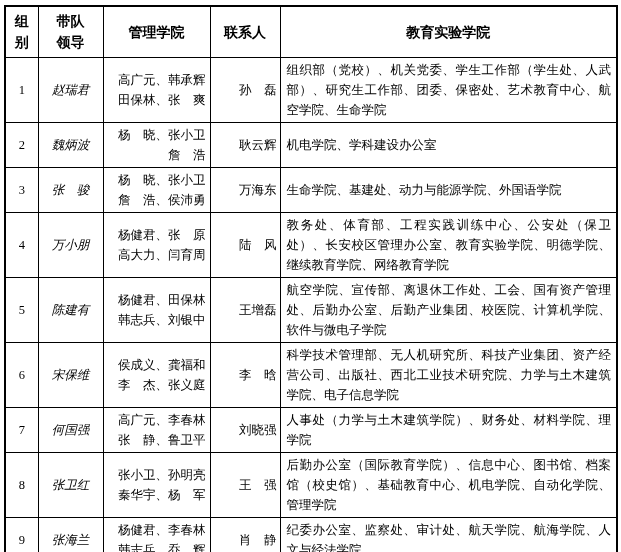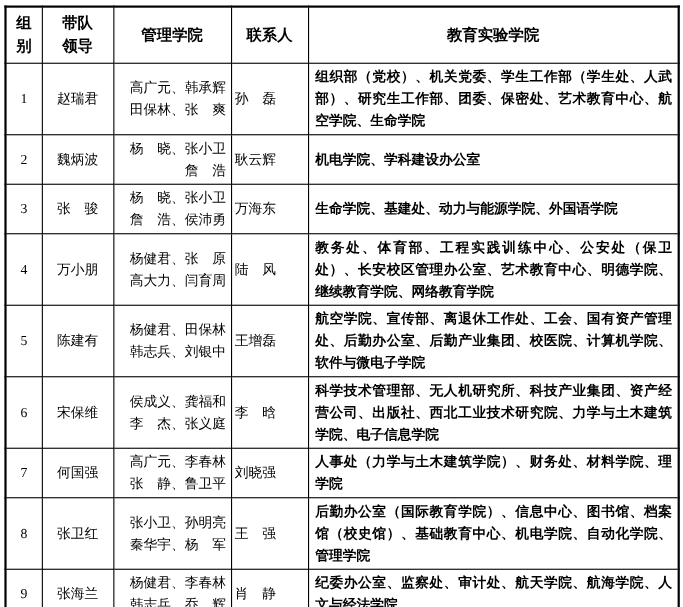--- a/index.html
+++ b/index.html
@@ -39,24 +39,24 @@
   .inspection-table td {
     font-size: 12.5px;
     line-height: 20px;
   }
   col.col-group   { width: 33px; }
   col.col-leader  { width: 65px; }
   col.col-members { width: 107px; }
   col.col-contact { width: 70px; }
   col.col-units   { width: 337px; }
   td.cell-group   { text-align: center; }
-  td.cell-leader  { text-align: center; }
+  td.cell-leader  { text-align: center; font-style: italic; }
   td.cell-members { text-align: right; padding-left: 8px; padding-right: 4px; }
-  td.cell-contact { text-align: left; }
-  td.cell-units   { text-align: justify; padding-left: 6px; padding-right: 5px; font-weight: bold; }
+  td.cell-contact { text-align: right; }
+  td.cell-units   { text-align: justify; padding-left: 6px; padding-right: 5px; }
 </style>
 </head>
 <body>
 
 <table class="inspection-table">
   <colgroup>
     <col class="col-group">
     <col class="col-leader">
     <col class="col-members">
     <col class="col-contact">
@@ -97,21 +97,21 @@
 詹　浩、侯沛勇</td>
       <td class="cell-contact">万海东</td>
       <td class="cell-units">生命学院、基建处、动力与能源学院、外国语学院</td>
     </tr>
     <tr>
       <td class="cell-group">4</td>
       <td class="cell-leader">万小朋</td>
       <td class="cell-members">杨健君、张　原
 高大力、闫育周</td>
       <td class="cell-contact">陆　风</td>
-      <td class="cell-units">教务处、体育部、工程实践训练中心、公安处（保卫处）、长安校区管理办公室、艺术教育中心、明德学院、继续教育学院、网络教育学院</td>
+      <td class="cell-units">教务处、体育部、工程实践训练中心、公安处（保卫处）、长安校区管理办公室、教育实验学院、明德学院、继续教育学院、网络教育学院</td>
     </tr>
     <tr>
       <td class="cell-group">5</td>
       <td class="cell-leader">陈建有</td>
       <td class="cell-members">杨健君、田保林
 韩志兵、刘银中</td>
       <td class="cell-contact">王增磊</td>
       <td class="cell-units">航空学院、宣传部、离退休工作处、工会、国有资产管理处、后勤办公室、后勤产业集团、校医院、计算机学院、软件与微电子学院</td>
     </tr>
     <tr>

